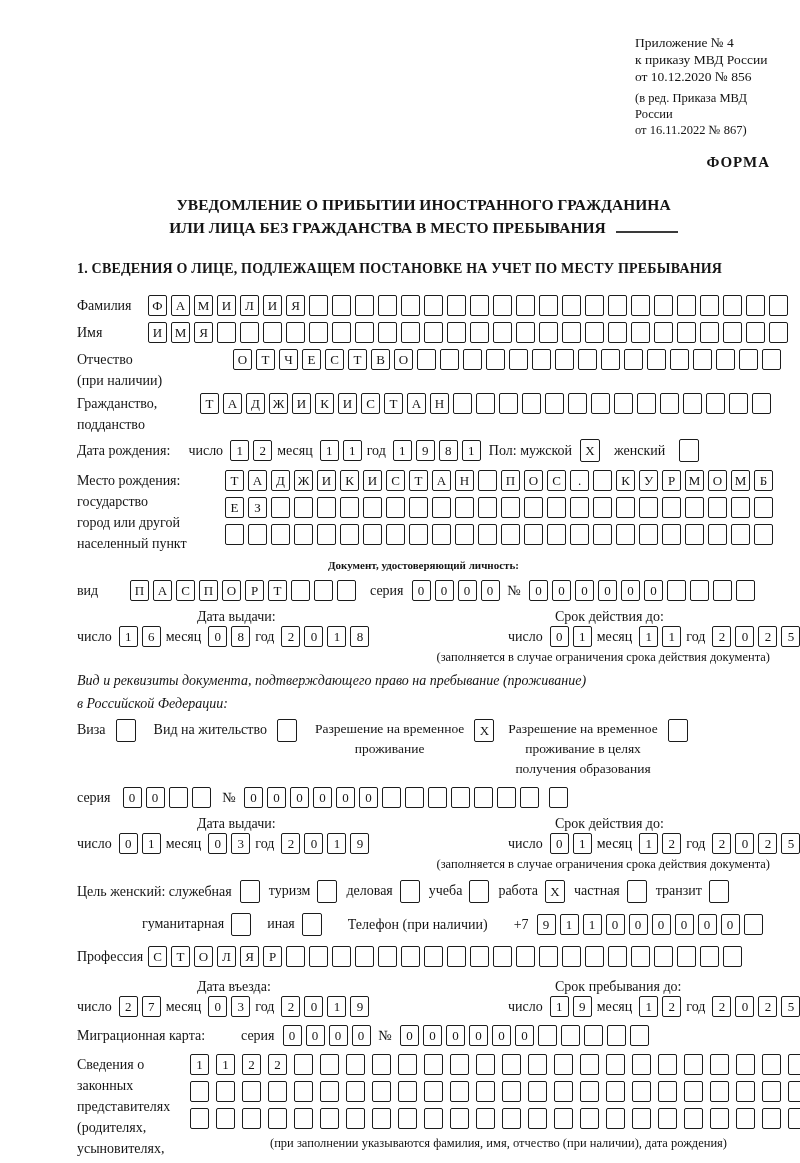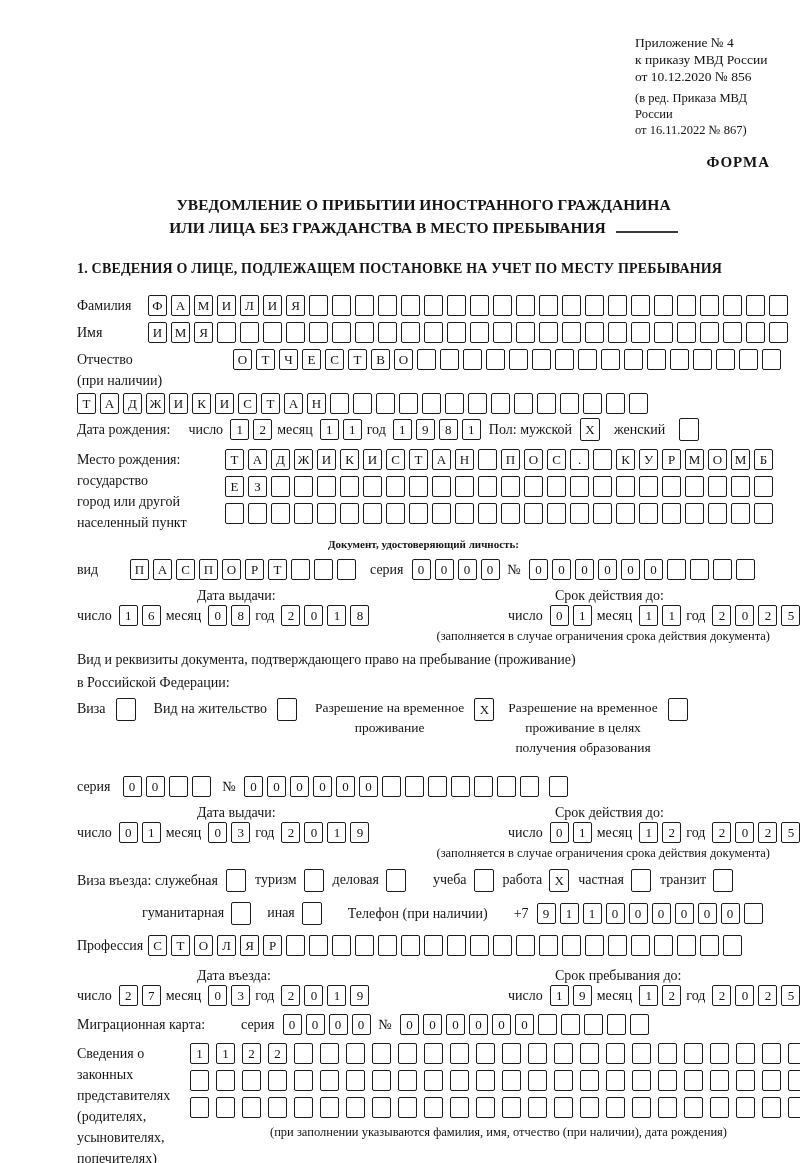--- a/index.html
+++ b/index.html
@@ -39,24 +39,24 @@
   
   .dategroup { display:flex; align-items:center; gap:5px; }
   .dategroup .lbl { margin-right:2px; }
   .split { display:flex; align-items:flex-start; }
   .half1 { flex:0 0 373px; display:flex; }
   .half2 { flex:1; display:flex; }
   .dlabel1 { padding-left:120px; font-size:14px; line-height:19px; }
   .dlabel2 { padding-left:105px; font-size:14px; line-height:19px; }
   .note { text-align:right; font-size:12.5px; line-height:16px; margin-bottom:6px; }
 
-  .textline { font-size:14px; line-height:19px; margin-bottom:4px; }
+  .textline { font-size:14px; line-height:19px; margin-bottom:4px;font-style:italic; }
 
   
-  .ptypes { display:flex; align-items:flex-start; margin-top:6px; margin-bottom:18px; }
+  .ptypes { display:flex; align-items:flex-start; margin-top:6px; margin-bottom:8px; }
   .ptype { display:flex; align-items:flex-start; }
   .ptype .lbl { margin-right:10px; }
   .ptext { text-align:center; font-size:13.5px; line-height:20px; margin-right:10px; }
 
   .pair { display:flex; align-items:flex-start; gap:7px; }
 
   .center-note { text-align:center; font-size:12.5px; line-height:16px; }
   .doc-header { text-align:center; font-weight:bold; font-size:11px; line-height:19px; margin:2px 0 5px 0; }
 
   .gap8  { width:8px;  flex:none; }
@@ -184,20 +184,24 @@
         <span class="cell"></span>
         <span class="cell"></span>
         <span class="cell"></span>
         <span class="cell"></span>
         <span class="cell"></span>
         <span class="cell"></span>
       </span>
   </div>
 
   <div class="frow" style="margin-bottom:4px">
+    <span class="lblcol" style="width:123px">
+      <div>Гражданство,</div>
+      <div>подданство</div>
+    </span>
     <span class="cellrow">
         <span class="cell">Т</span>
         <span class="cell">А</span>
         <span class="cell">Д</span>
         <span class="cell">Ж</span>
         <span class="cell">И</span>
         <span class="cell">К</span>
         <span class="cell">И</span>
         <span class="cell">С</span>
         <span class="cell">Т</span>
@@ -561,38 +565,38 @@
             <span class="cell">0</span>
             <span class="cell">2</span>
             <span class="cell">5</span>
           </span>
       </span>
     </div>
   </div>
   <div class="note" style="margin-bottom:8px">(заполняется в случае ограничения срока действия документа)</div>
 
   <div class="frow" style="align-items:center; margin-bottom:10px">
-    <span class="lbl">Виза въезда: служебная</span>
+    <span class="lbl">Цель женский: служебная</span>
     <span class="gap8"></span>
     <span class="cellrow cb">
         <span class="cell"></span>
       </span>
     <span class="pair" style="margin-left:9px">
         <span class="lbl">туризм</span>
         <span class="cellrow cb">
           <span class="cell"></span>
         </span>
       </span>
     <span class="pair" style="margin-left:9px">
         <span class="lbl">деловая</span>
         <span class="cellrow cb">
           <span class="cell"></span>
         </span>
       </span>
-    <span class="pair" style="margin-left:27px">
+    <span class="pair" style="margin-left:9px">
         <span class="lbl">учеба</span>
         <span class="cellrow cb">
           <span class="cell"></span>
         </span>
       </span>
     <span class="pair" style="margin-left:9px">
         <span class="lbl">работа</span>
         <span class="cellrow cb">
           <span class="cell">X</span>
         </span>

